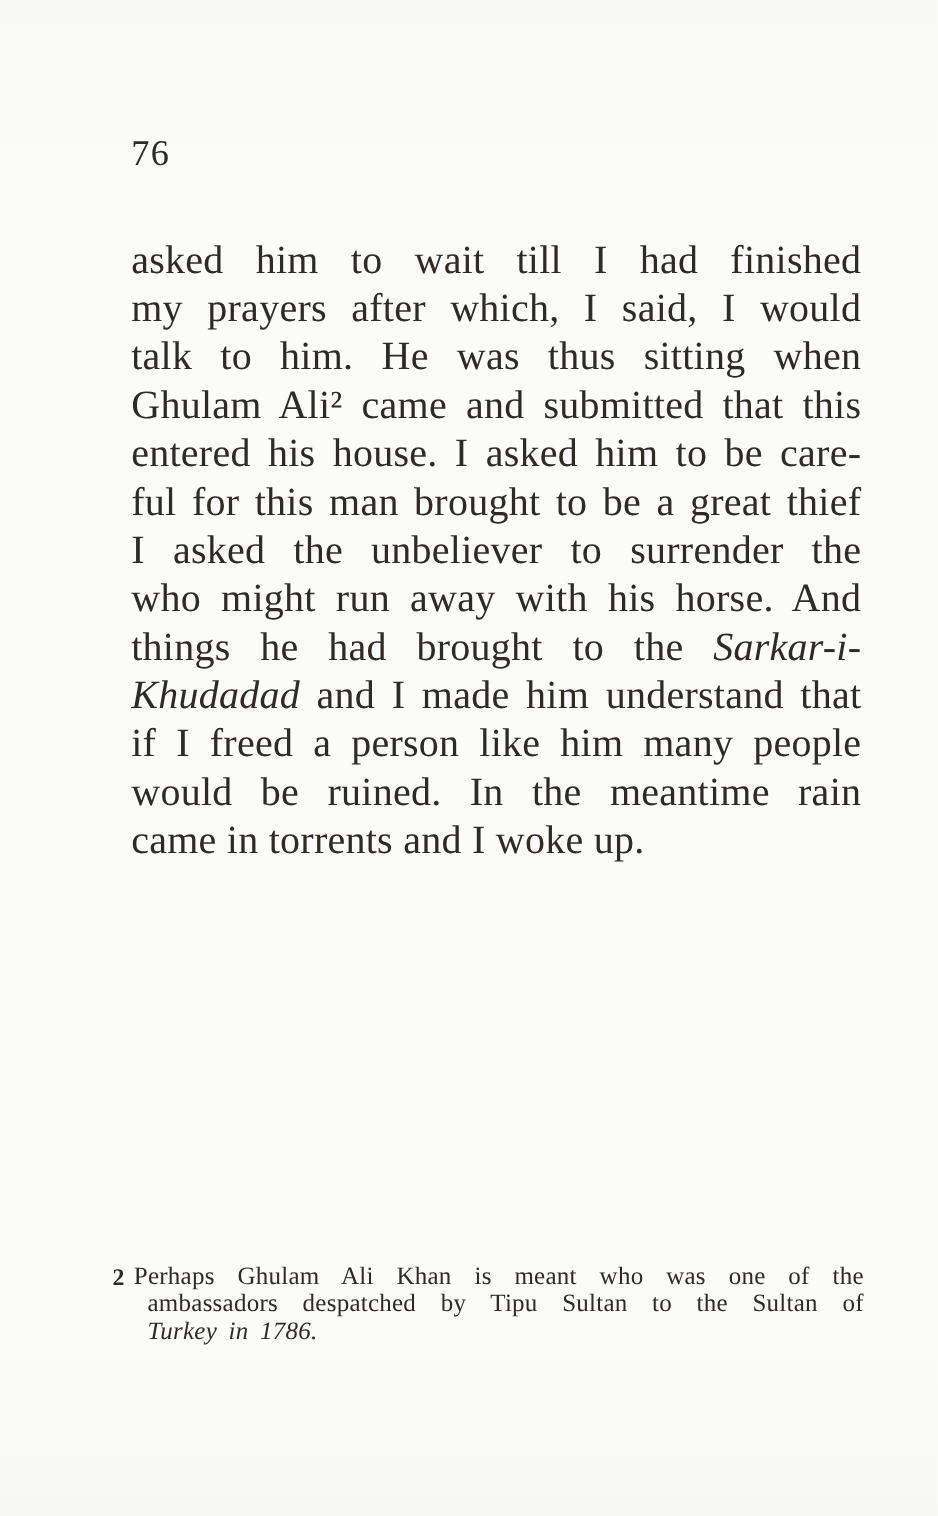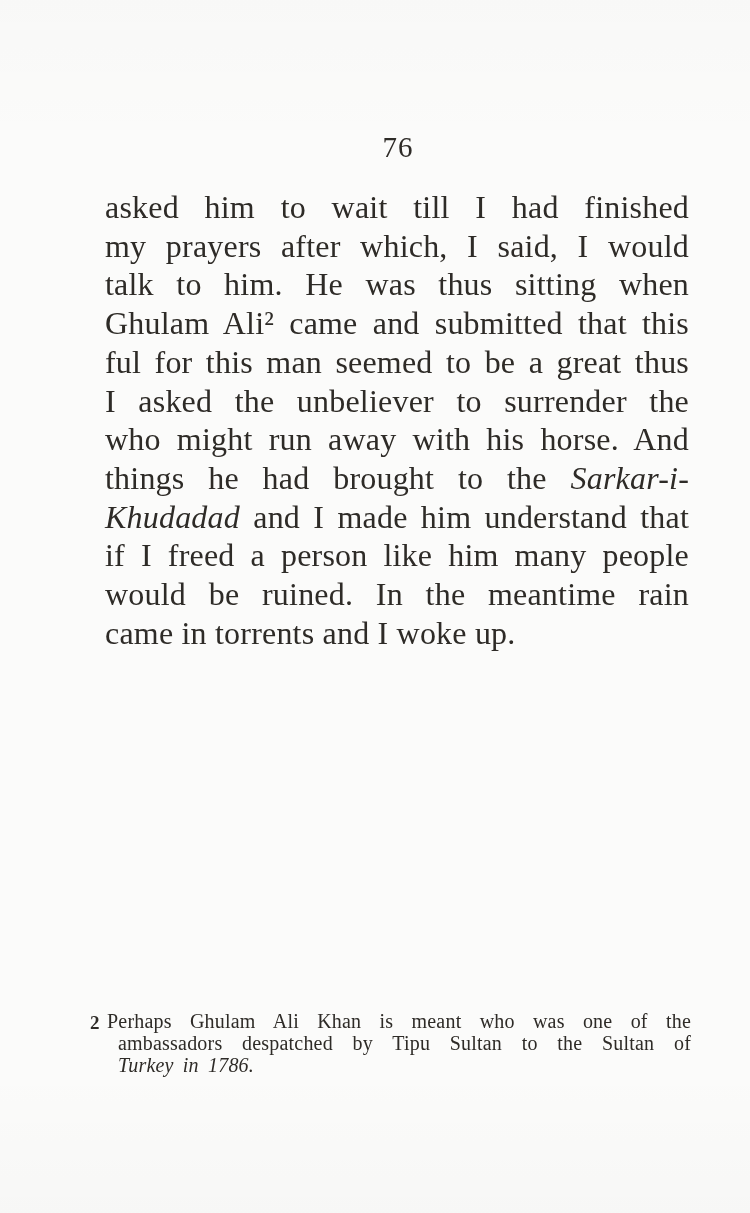--- a/index.html
+++ b/index.html
@@ -17,24 +17,24 @@
     width: 750px;
     height: 1213px;
     font-family: "Liberation Serif", serif;
     color: #2e2b27;
     
     background:
       linear-gradient(180deg, rgba(0,0,0,0.012) 0%, rgba(0,0,0,0) 12%, rgba(0,0,0,0) 88%, rgba(0,0,0,0.015) 100%);
   }
   .page-number {
     position: absolute;
-    top: 131px;
+    top: 107px;
     left: 105px;
     width: 586px;
-    text-align: center;
+    text-align: left;
     font-size: 29px;
     letter-spacing: 1px;
   }
   .body-text {
     position: absolute;
     top: 188px;
     left: 105px;
     width: 584px;
     font-size: 32px;
     line-height: 38.7px;
@@ -82,21 +82,22 @@
 <body style="background: rgb(251, 251, 250);">
 
 <div class="scan-page" style="color: rgb(46, 43, 39);">
   <div class="page-number">76</div>
 
   <div class="body-text">
       <div class="rline">asked him to wait till I had finished</div>
       <div class="rline">my prayers after which, I said, I would</div>
       <div class="rline">talk to him. He was thus sitting when</div>
       <div class="rline">Ghulam Ali² came and submitted that this</div>
-      <div class="rline">ful for this man seemed to be a great thus</div>
+      <div class="rline">entered his house. I asked him to be care-</div>
+      <div class="rline">ful for this man brought to be a great thief</div>
       <div class="rline">I asked the unbeliever to surrender the</div>
       <div class="rline">who might run away with his horse. And</div>
       <div class="rline">things he had brought to the <i>Sarkar-i-</i></div>
       <div class="rline"><i>Khudadad</i> and I made him understand that</div>
       <div class="rline">if I freed a person like him many people</div>
       <div class="rline">would be ruined. In the meantime rain</div>
       <div class="rline">came in torrents and I woke up.</div>
     </div>
 
   <div class="footnote">

